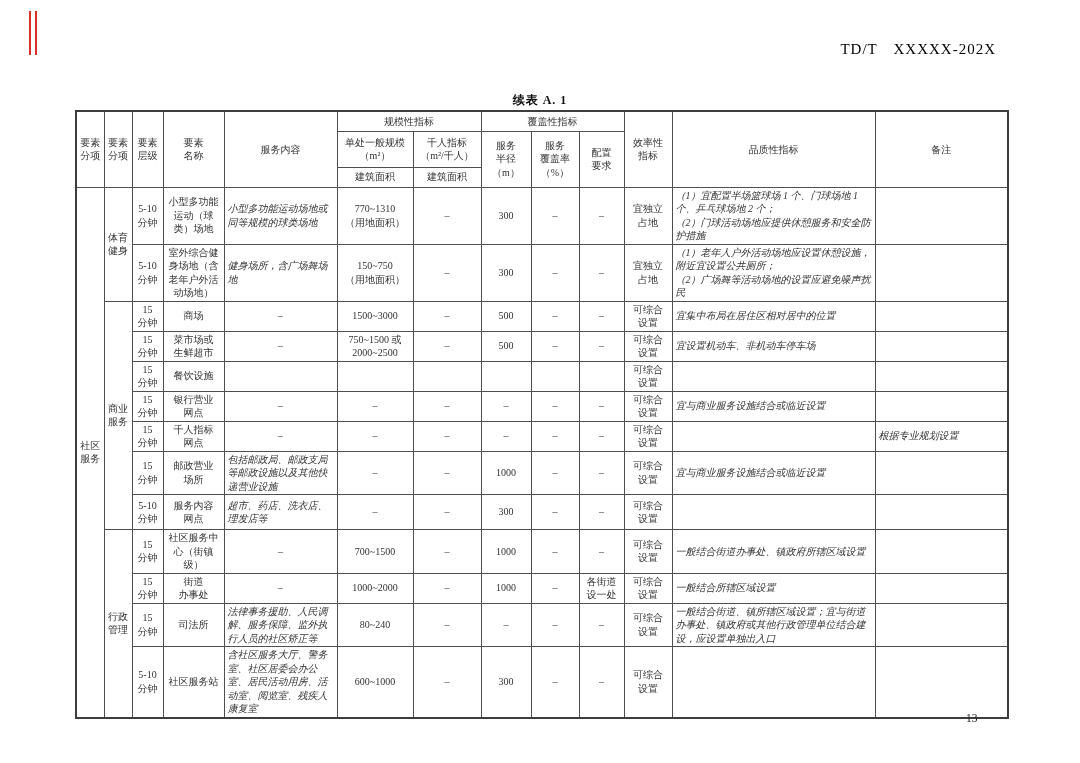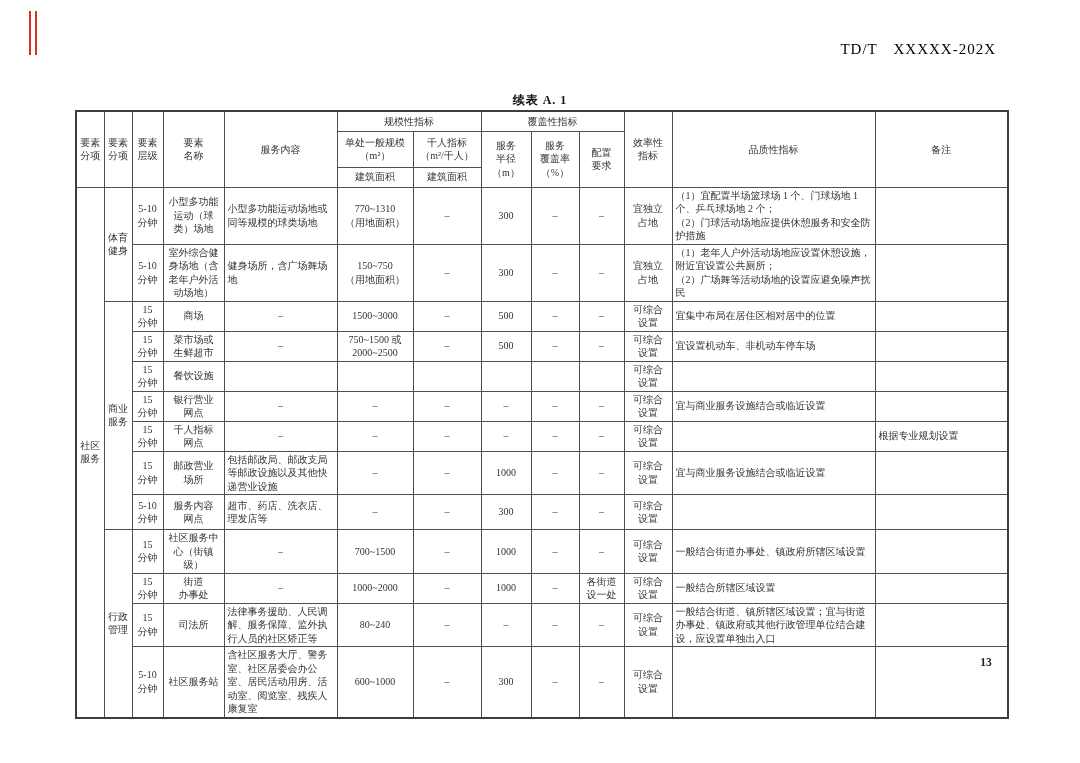--- a/index.html
+++ b/index.html
@@ -24,30 +24,30 @@
     border-collapse:collapse;table-layout:fixed;width:932px;
     font-size:10px;line-height:1.35;color:#333;
   }
   th,td{
     border:1px solid #4f4f4f;vertical-align:middle;padding:1px 3px;
     white-space:pre-line;overflow:hidden;
   }
   table{border:2px solid #3d3d3d;}
   th{font-weight:normal;padding:1px 2px;}
   td.c{text-align:center;}
-  td.l{text-align:left;}
+  td.l{text-align:left;font-style:italic;}
   tr.hA{height:20px;} tr.hB{height:36px;} tr.hC{height:20px;}
   tr.r1{height:46px;} tr.r2{height:51px;} tr.r3{height:26px;}
   tr.r4{height:27px;} tr.r5{height:26px;} tr.r6{height:26px;}
   tr.r7{height:26px;} tr.r8{height:37px;} tr.r9{height:35px;}
   tr.r10{height:34px;} tr.r11{height:26px;} tr.r12{height:43px;}
   tr.r13{height:70px;}
   .page-number{
-    position:absolute;top:656px;left:966px;width:40px;text-align:center;
-    font-size:11.5px;color:#222;font-weight:bold;
+    position:absolute;top:712px;left:966px;width:40px;
+    font-size:11.5px;color:#222;
   }
 </style>
 </head>
 <body>
 
 <div class="crop-mark m1"></div>
 <div class="crop-mark m2"></div>
 
 <div class="doc-code">TD/T　XXXXX-202X</div>
 <div class="table-title">续表 A. 1</div>

